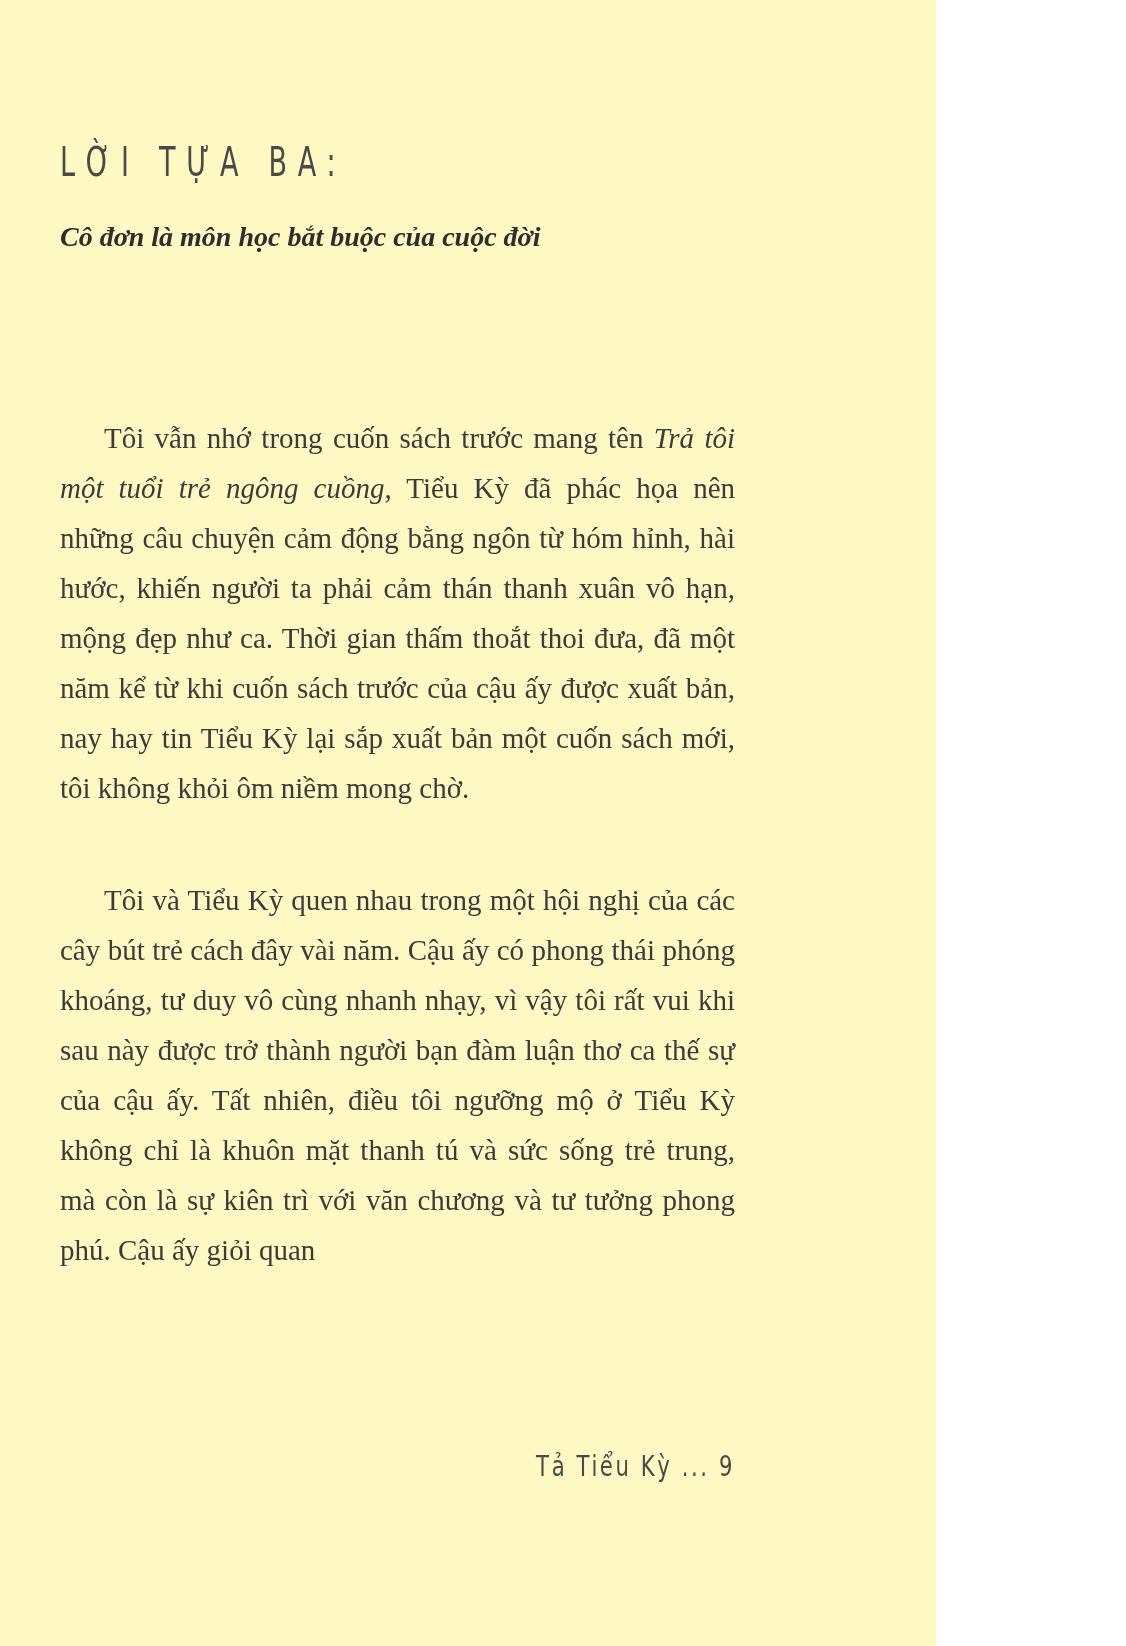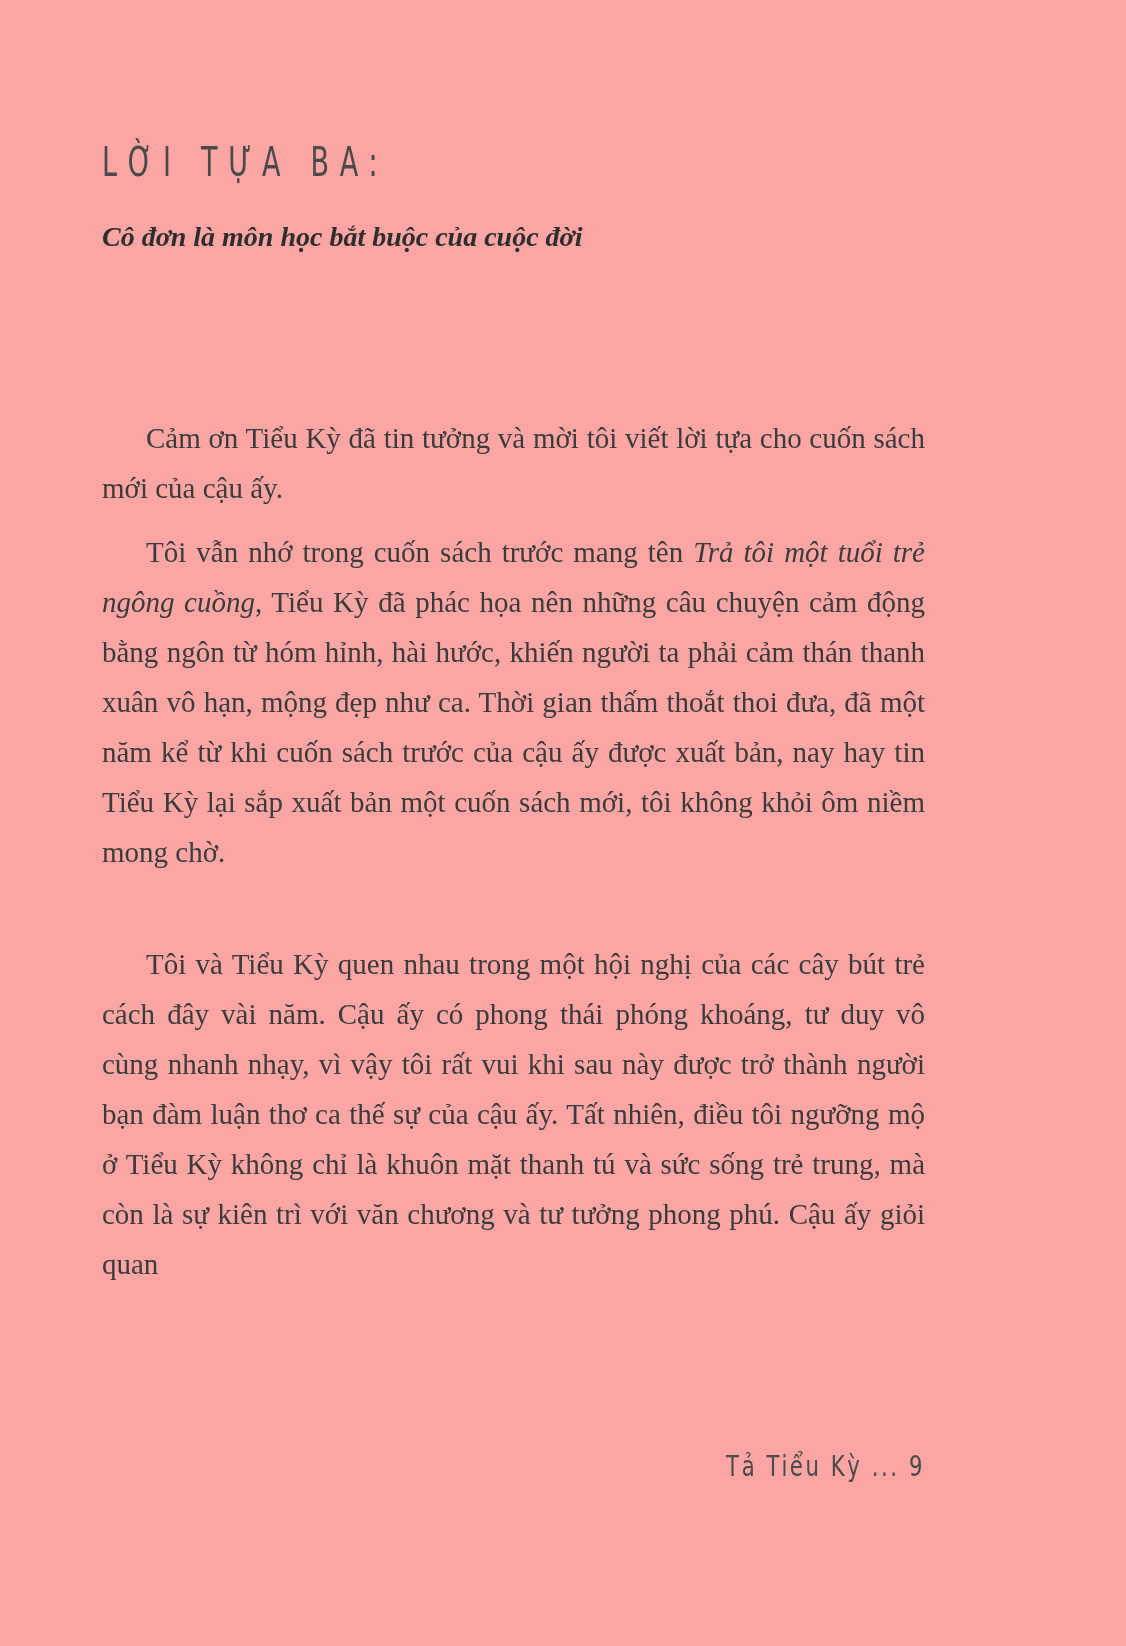--- a/index.html
+++ b/index.html
@@ -1,24 +1,24 @@
 <!DOCTYPE html>
 <html><head>
 <meta charset="utf-8">
 <style>
   * { box-sizing: border-box; }
   html, body { margin: 0; padding: 0; background: #ffffff; }
   .page {
     position: relative;
-    width: 1126px;
+    width: 936px;
     height: 1646px;
-    background: #fca5a5;
+    background: #fef9c3;
     font-family: "Liberation Serif", serif;
     color: #3b3b3b;
-    padding: 142px 201px 0 102px;
+    padding: 142px 201px 0 60px;
     overflow: hidden;
   }
   .title {
     font-family: "DejaVu Sans", sans-serif;
     font-weight: 400;
     font-size: 33px;
     letter-spacing: 13px;
     color: #4a4a4a;
     transform: scale(0.82, 1.25);
     transform-origin: left center;
@@ -68,21 +68,20 @@
 
 <div class="page">
 
   <h1 class="title">LỜI TỰA BA:</h1>
 
   <h2 class="subtitle">Cô đơn là môn học bắt buộc của cuộc đời</h2>
 
 
   <div class="body-text">
 
-    <p>Cảm ơn Tiểu Kỳ đã tin tưởng và mời tôi viết lời tựa cho cuốn sách mới của cậu ấy.</p>
 
     <p><span>Tôi vẫn nhớ trong cuốn sách trước mang tên </span><span class="italic">Trả tôi một tuổi trẻ ngông cuồng</span><span>, Tiểu Kỳ đã phác họa nên những câu chuyện cảm động bằng ngôn từ hóm hỉnh, hài hước, khiến người ta phải cảm thán thanh xuân vô hạn, mộng đẹp như ca. Thời gian thấm thoắt thoi đưa, đã một năm kể từ khi cuốn sách trước của cậu ấy được xuất bản, nay hay tin Tiểu Kỳ lại sắp xuất bản một cuốn sách mới, tôi không khỏi ôm niềm mong chờ.</span></p>
 
     <p class="section-start">Tôi và Tiểu Kỳ quen nhau trong một hội nghị của các cây bút trẻ cách đây vài năm. Cậu ấy có phong thái phóng khoáng, tư duy vô cùng nhanh nhạy, vì vậy tôi rất vui khi sau này được trở thành người bạn đàm luận thơ ca thế sự của cậu ấy. Tất nhiên, điều tôi ngưỡng mộ ở Tiểu Kỳ không chỉ là khuôn mặt thanh tú và sức sống trẻ trung, mà còn là sự kiên trì với văn chương và tư tưởng phong phú. Cậu ấy giỏi quan</p>
 
   </div>
 
   <div class="footer">
     <span>Tả Tiểu Kỳ ... 9</span>
   </div>

